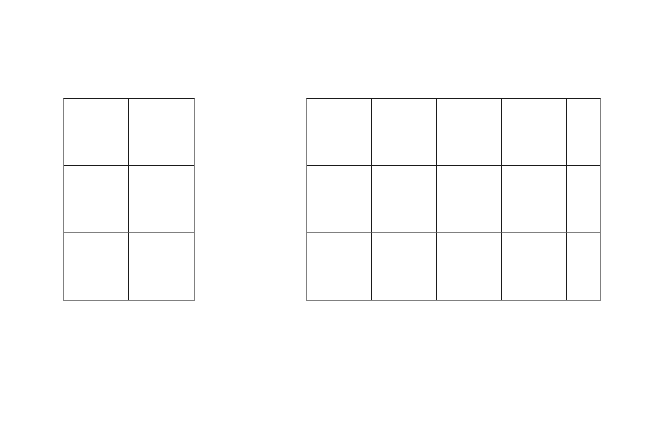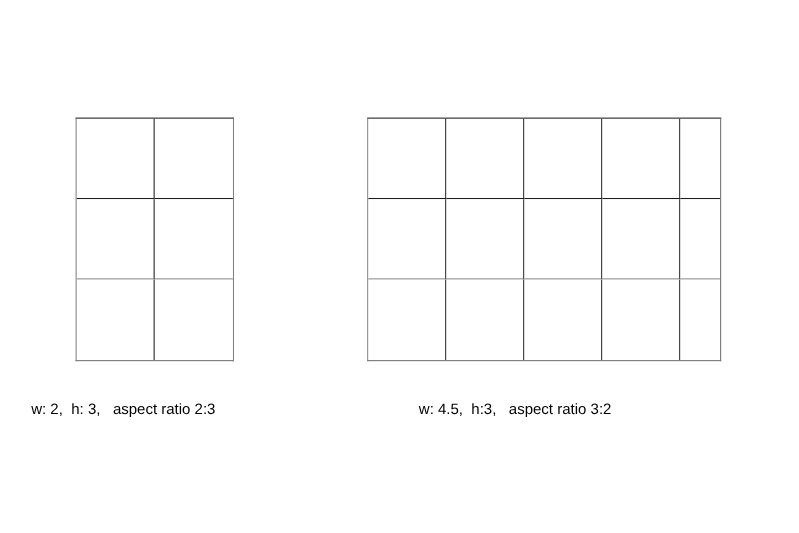--- a/index.html
+++ b/index.html
@@ -102,17 +102,15 @@
         <div class="cell sep-right sep-bottom-light"></div>
         <div class="cell sep-bottom-light"></div>
         <div class="cell sep-right"></div>
         <div class="cell sep-right"></div>
         <div class="cell sep-right"></div>
         <div class="cell sep-right"></div>
         <div class="cell"></div>
       </div>
   </div>
 
-  <div class="caption" id="caption-left">w: 2,  h: 3,   aspect ratio 2:3</div>
 
-  <div class="caption" id="caption-right">w: 4.5,  h:3,   aspect ratio 3:2</div>
 
 </div>
 
 </body></html>

